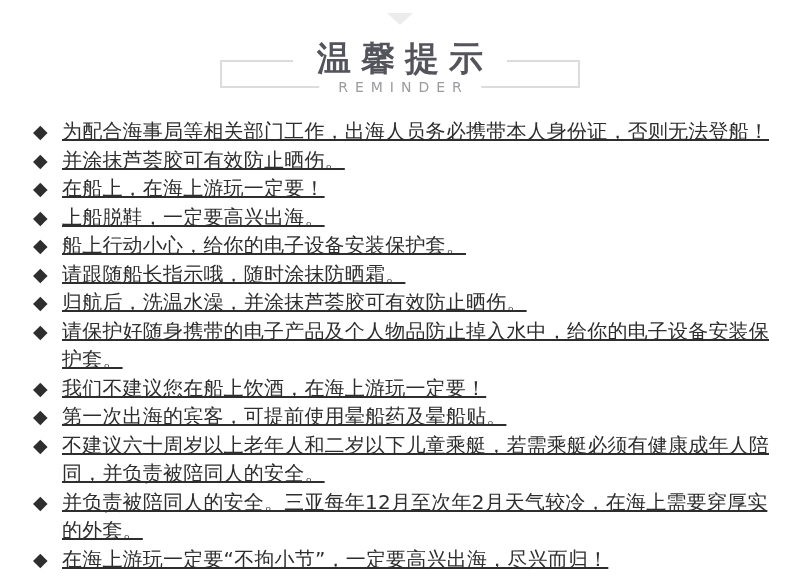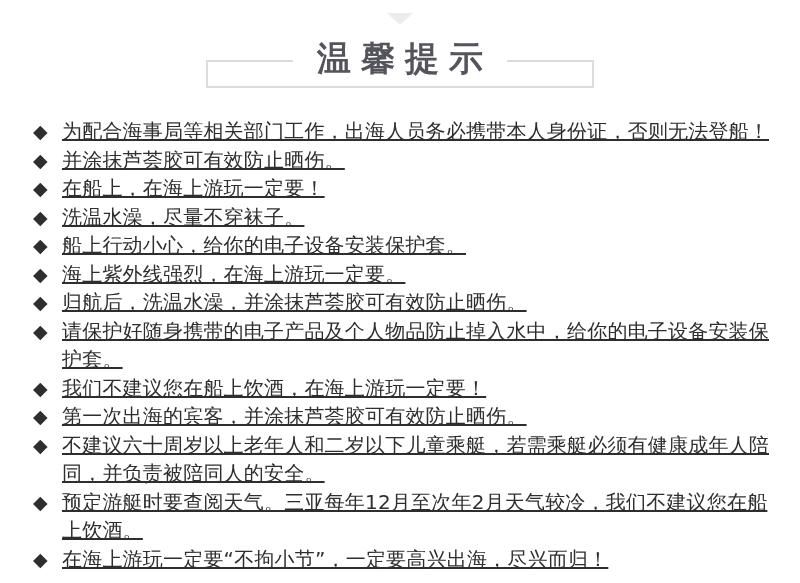--- a/index.html
+++ b/index.html
@@ -20,21 +20,21 @@
   .triangle-down {
     width: 0;
     height: 0;
     border-left: 13px solid transparent;
     border-right: 13px solid transparent;
     border-top: 12px solid #ececec;
     margin: 13px auto 0 auto;
   }
   .title-box {
     position: relative;
-    width: 388px;
+    width: 360px;
     height: 28px;
     border: 2px solid #dcdcdc;
     margin: 35px auto 0 auto;
     background: #ffffff;
   }
   .title-cn {
     position: absolute;
     top: calc(50% - 15px);
     left: 50%;
     transform: translate(-50%, -50%);
@@ -92,20 +92,21 @@
 </style>
 </head>
 <body>
 
 <div class="page">
 
   <div class="triangle-down"></div>
 
   <div class="title-box">
     <div class="title-cn">温馨提示</div>
+    <div class="title-en">REMINDER</div>
   </div>
 
   <div class="reminder-list">
 
       <div class="reminder-item">
         <span class="bullet">◆</span>
         <span class="reminder-text">为配合海事局等相关部门工作，出海人员务必携带本人身份证，否则无法登船！</span>
       </div>
 
       <div class="reminder-item">
@@ -113,61 +114,61 @@
         <span class="reminder-text">并涂抹芦荟胶可有效防止晒伤。</span>
       </div>
 
       <div class="reminder-item">
         <span class="bullet">◆</span>
         <span class="reminder-text">在船上，在海上游玩一定要！</span>
       </div>
 
       <div class="reminder-item">
         <span class="bullet">◆</span>
-        <span class="reminder-text">洗温水澡，尽量不穿袜子。</span>
+        <span class="reminder-text">上船脱鞋，一定要高兴出海。</span>
       </div>
 
       <div class="reminder-item">
         <span class="bullet">◆</span>
         <span class="reminder-text">船上行动小心，给你的电子设备安装保护套。</span>
       </div>
 
       <div class="reminder-item">
         <span class="bullet">◆</span>
-        <span class="reminder-text">海上紫外线强烈，在海上游玩一定要。</span>
+        <span class="reminder-text">请跟随船长指示哦，随时涂抹防晒霜。</span>
       </div>
 
       <div class="reminder-item">
         <span class="bullet">◆</span>
         <span class="reminder-text">归航后，洗温水澡，并涂抹芦荟胶可有效防止晒伤。</span>
       </div>
 
       <div class="reminder-item">
         <span class="bullet">◆</span>
         <span class="reminder-text">请保护好随身携带的电子产品及个人物品防止掉入水中，给你的电子设备安装保护套。</span>
       </div>
 
       <div class="reminder-item">
         <span class="bullet">◆</span>
         <span class="reminder-text">我们不建议您在船上饮酒，在海上游玩一定要！</span>
       </div>
 
       <div class="reminder-item">
         <span class="bullet">◆</span>
-        <span class="reminder-text">第一次出海的宾客，并涂抹芦荟胶可有效防止晒伤。</span>
+        <span class="reminder-text">第一次出海的宾客，可提前使用晕船药及晕船贴。</span>
       </div>
 
       <div class="reminder-item">
         <span class="bullet">◆</span>
         <span class="reminder-text">不建议六十周岁以上老年人和二岁以下儿童乘艇，若需乘艇必须有健康成年人陪同，并负责被陪同人的安全。</span>
       </div>
 
       <div class="reminder-item">
         <span class="bullet">◆</span>
-        <span class="reminder-text">预定游艇时要查阅天气。三亚每年12月至次年2月天气较冷，我们不建议您在船上饮酒。</span>
+        <span class="reminder-text">并负责被陪同人的安全。三亚每年12月至次年2月天气较冷，在海上需要穿厚实的外套。</span>
       </div>
 
       <div class="reminder-item">
         <span class="bullet">◆</span>
         <span class="reminder-text">在海上游玩一定要“不拘小节”，一定要高兴出海，尽兴而归！</span>
       </div>
     </div>
 
 </div>
 

